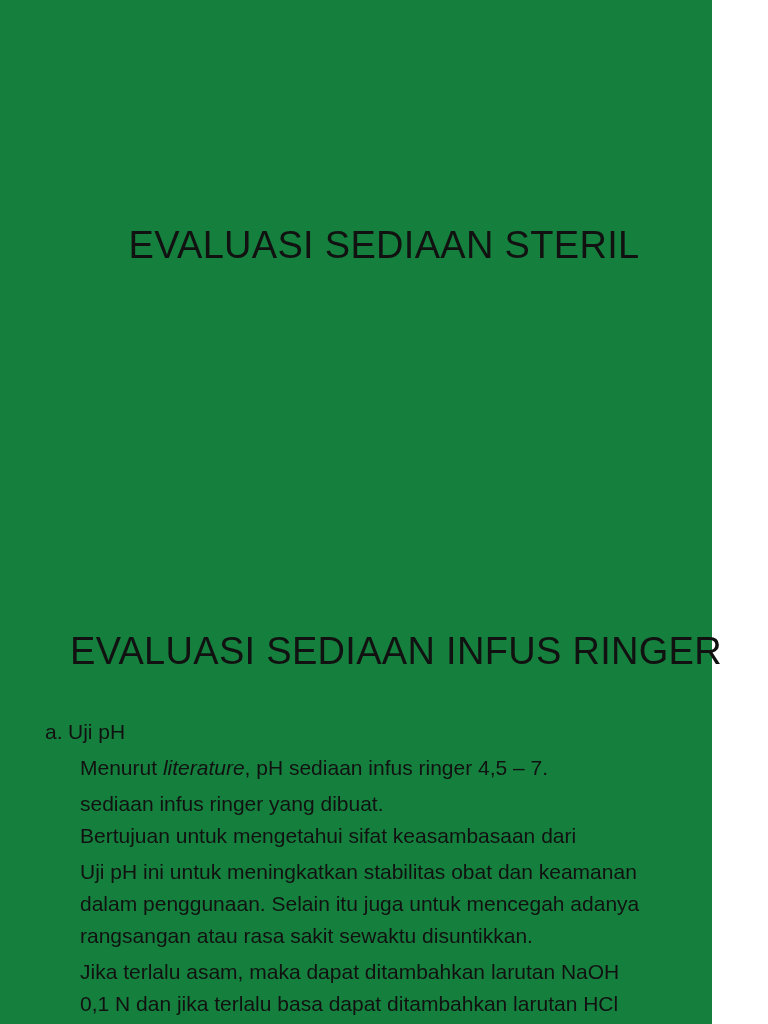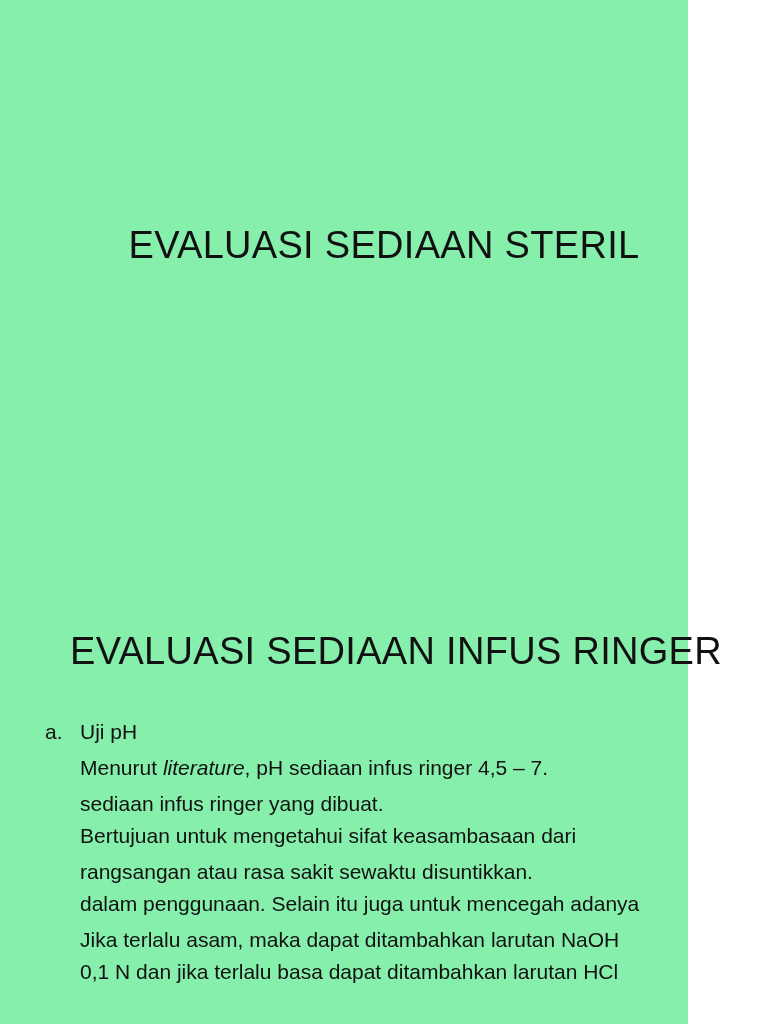--- a/index.html
+++ b/index.html
@@ -12,21 +12,22 @@
     height: 1024px;
     overflow: hidden;
     position: relative;
     font-family: "Liberation Sans", "DejaVu Sans", sans-serif;
     color: #111111;
   }
   .slide {
     position: absolute;
     left: 0;
     width: 688px;
-    background: #86efac;
+    background: #15803d;
+    padding-left: 24px;
   }
   #slide-1 { top: 0; height: 576px; }
   #slide-2 { top: 576px; height: 448px; }
 
   .title-main {
     position: absolute;
     top: 220px;
     left: 0;
     width: 768px;
     text-align: center;
@@ -61,21 +62,21 @@
     position: relative;
     height: 32px;
   }
   .marker {
     position: absolute;
     left: 45px;
     top: 0;
   }
   .item-label {
     position: absolute;
-    left: 80px;
+    left: 68px;
     top: 0;
   }
   .para {
     margin-left: 80px;
     width: 660px;
     margin-top: 4px;
     white-space: nowrap;
   }
   .para .line { display: block; }
   em { font-style: italic; }
@@ -99,22 +100,23 @@
     <div class="para">
       <span>Menurut </span><em>literature</em><span>, pH sediaan infus ringer 4,5 – 7.</span>
     </div>
 
     <div class="para">
       <span class="line">sediaan infus ringer yang dibuat.</span>
       <span class="line">Bertujuan untuk mengetahui sifat keasambasaan dari</span>
     </div>
 
     <div class="para">
+      <span class="line">Uji pH ini untuk meningkatkan stabilitas obat dan keamanan</span>
+      <span class="line">dalam penggunaan. Selain itu juga untuk mencegah adanya</span>
       <span class="line">rangsangan atau rasa sakit sewaktu disuntikkan.</span>
-      <span class="line">dalam penggunaan. Selain itu juga untuk mencegah adanya</span>
     </div>
 
     <div class="para">
       <span class="line">Jika terlalu asam, maka dapat ditambahkan larutan NaOH</span>
       <span class="line">0,1 N dan jika terlalu basa dapat ditambahkan larutan HCl</span>
     </div>
   </div>
 </div>
 
 </body></html>

